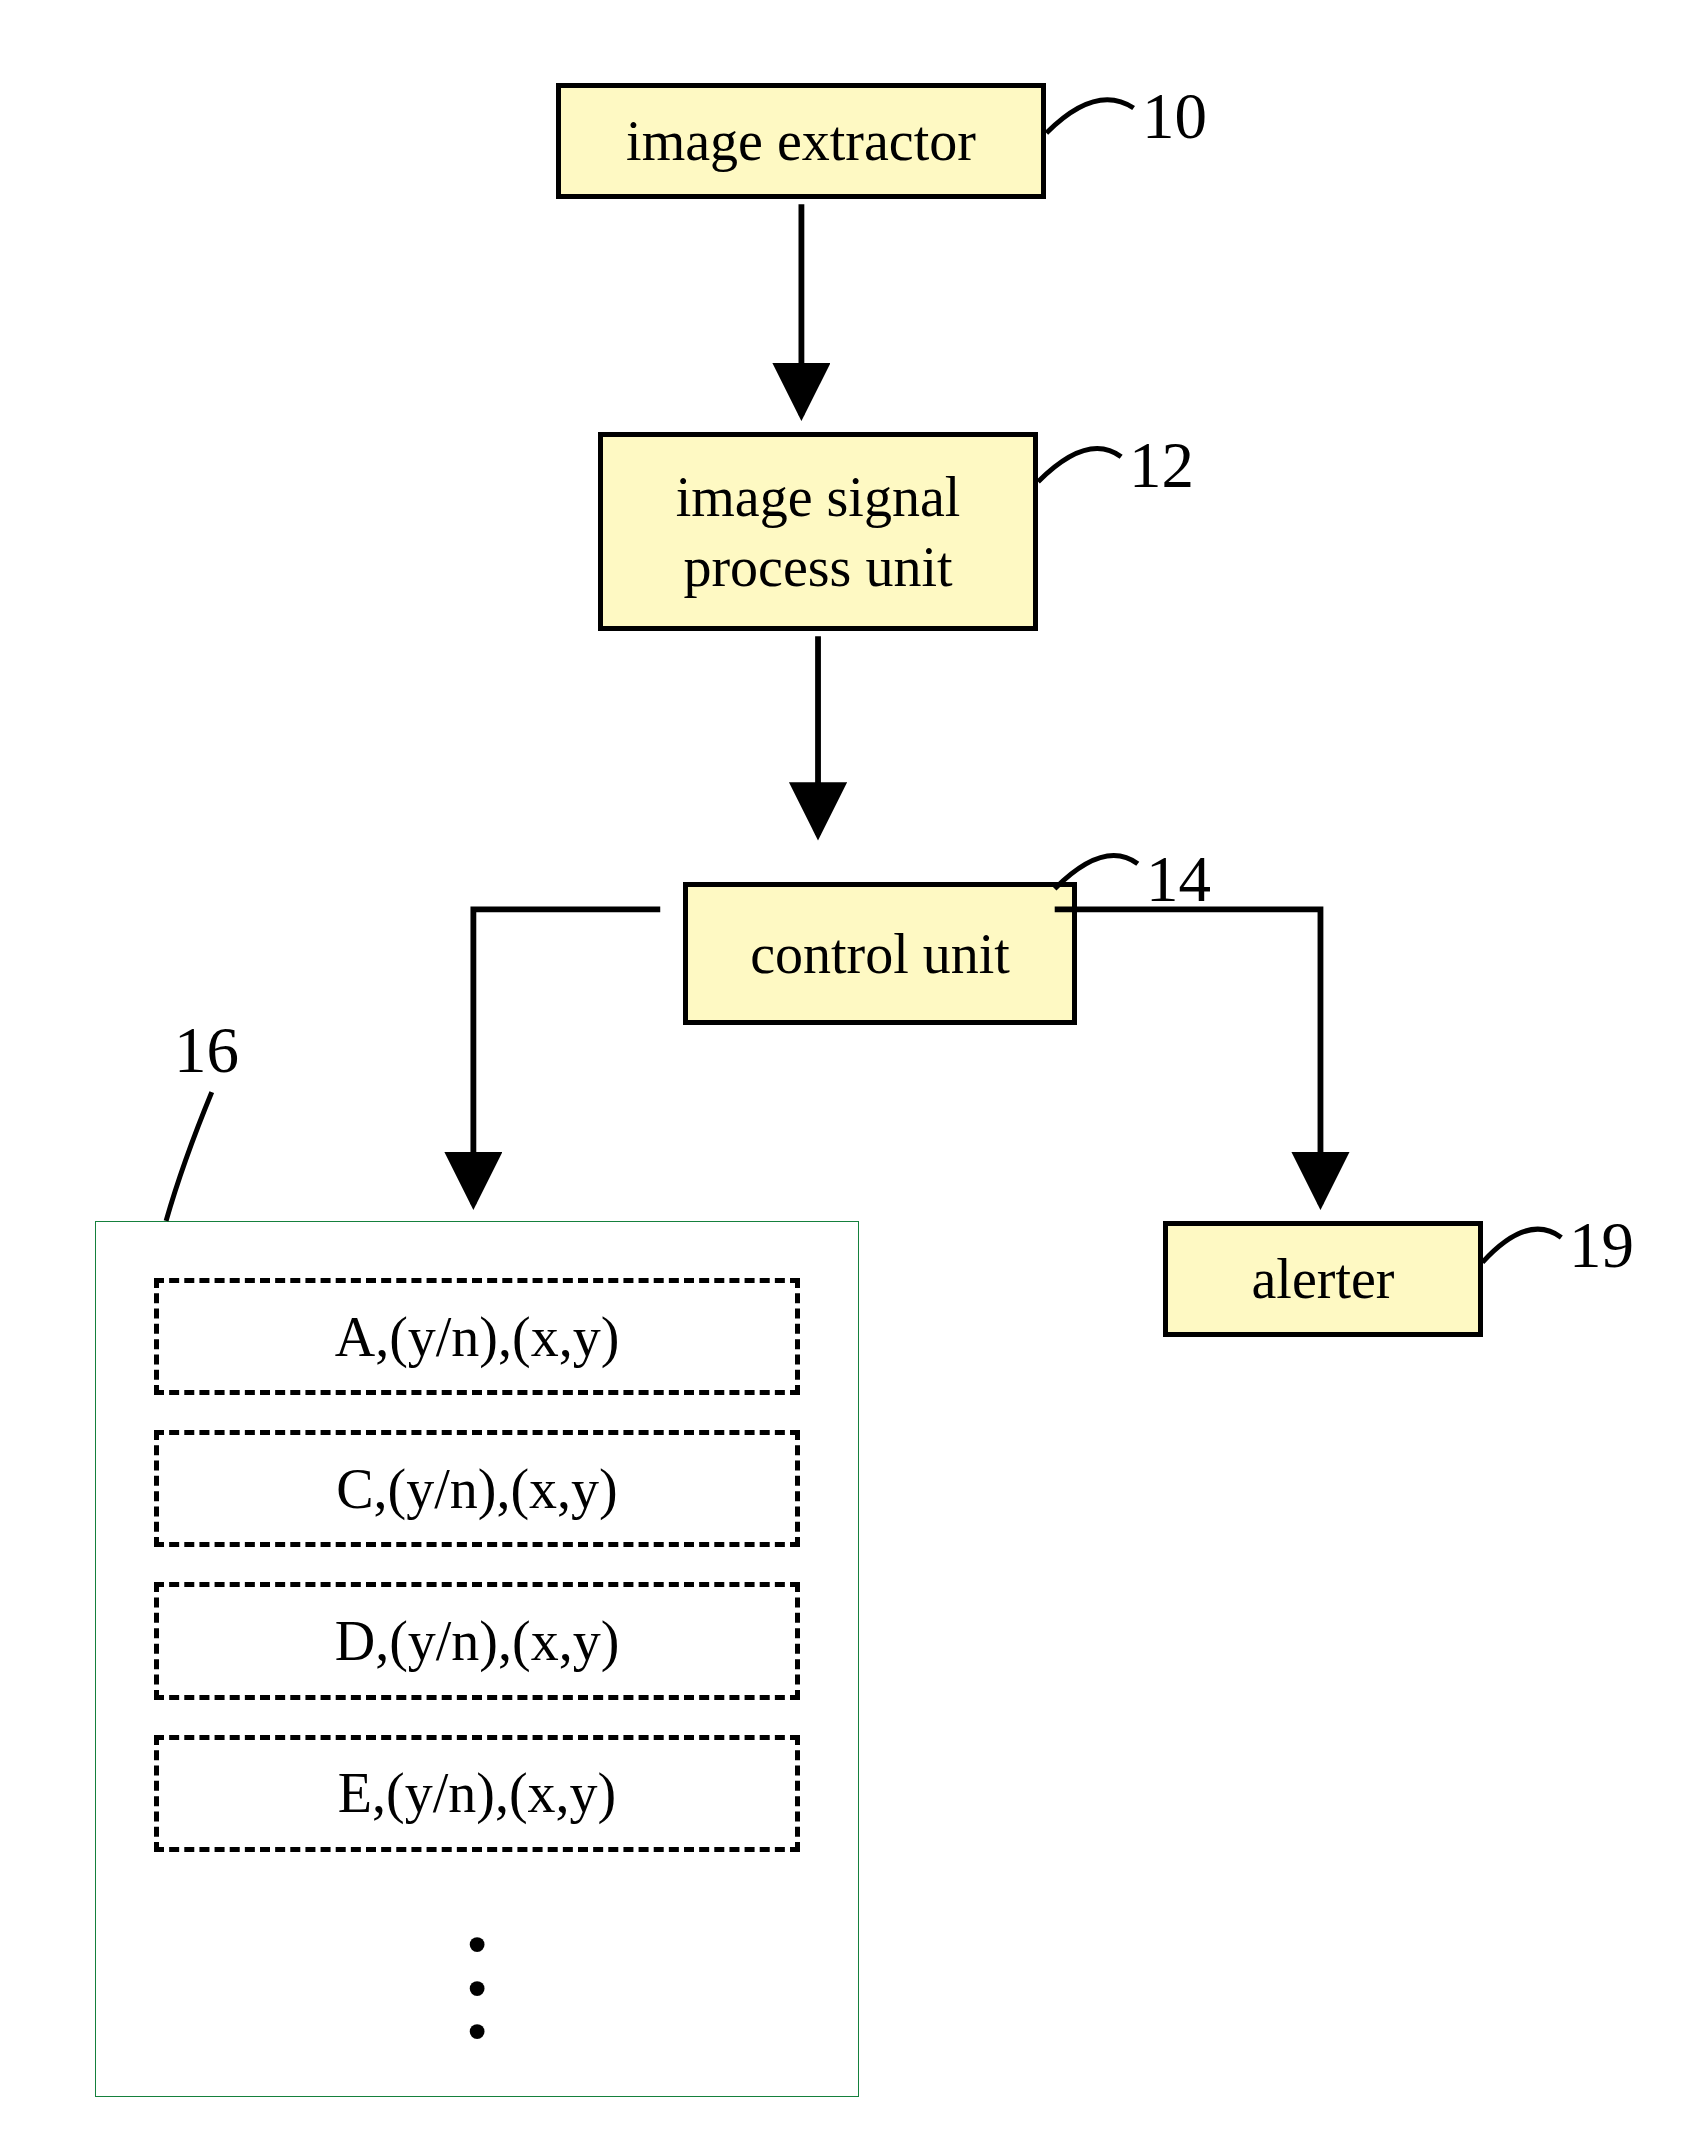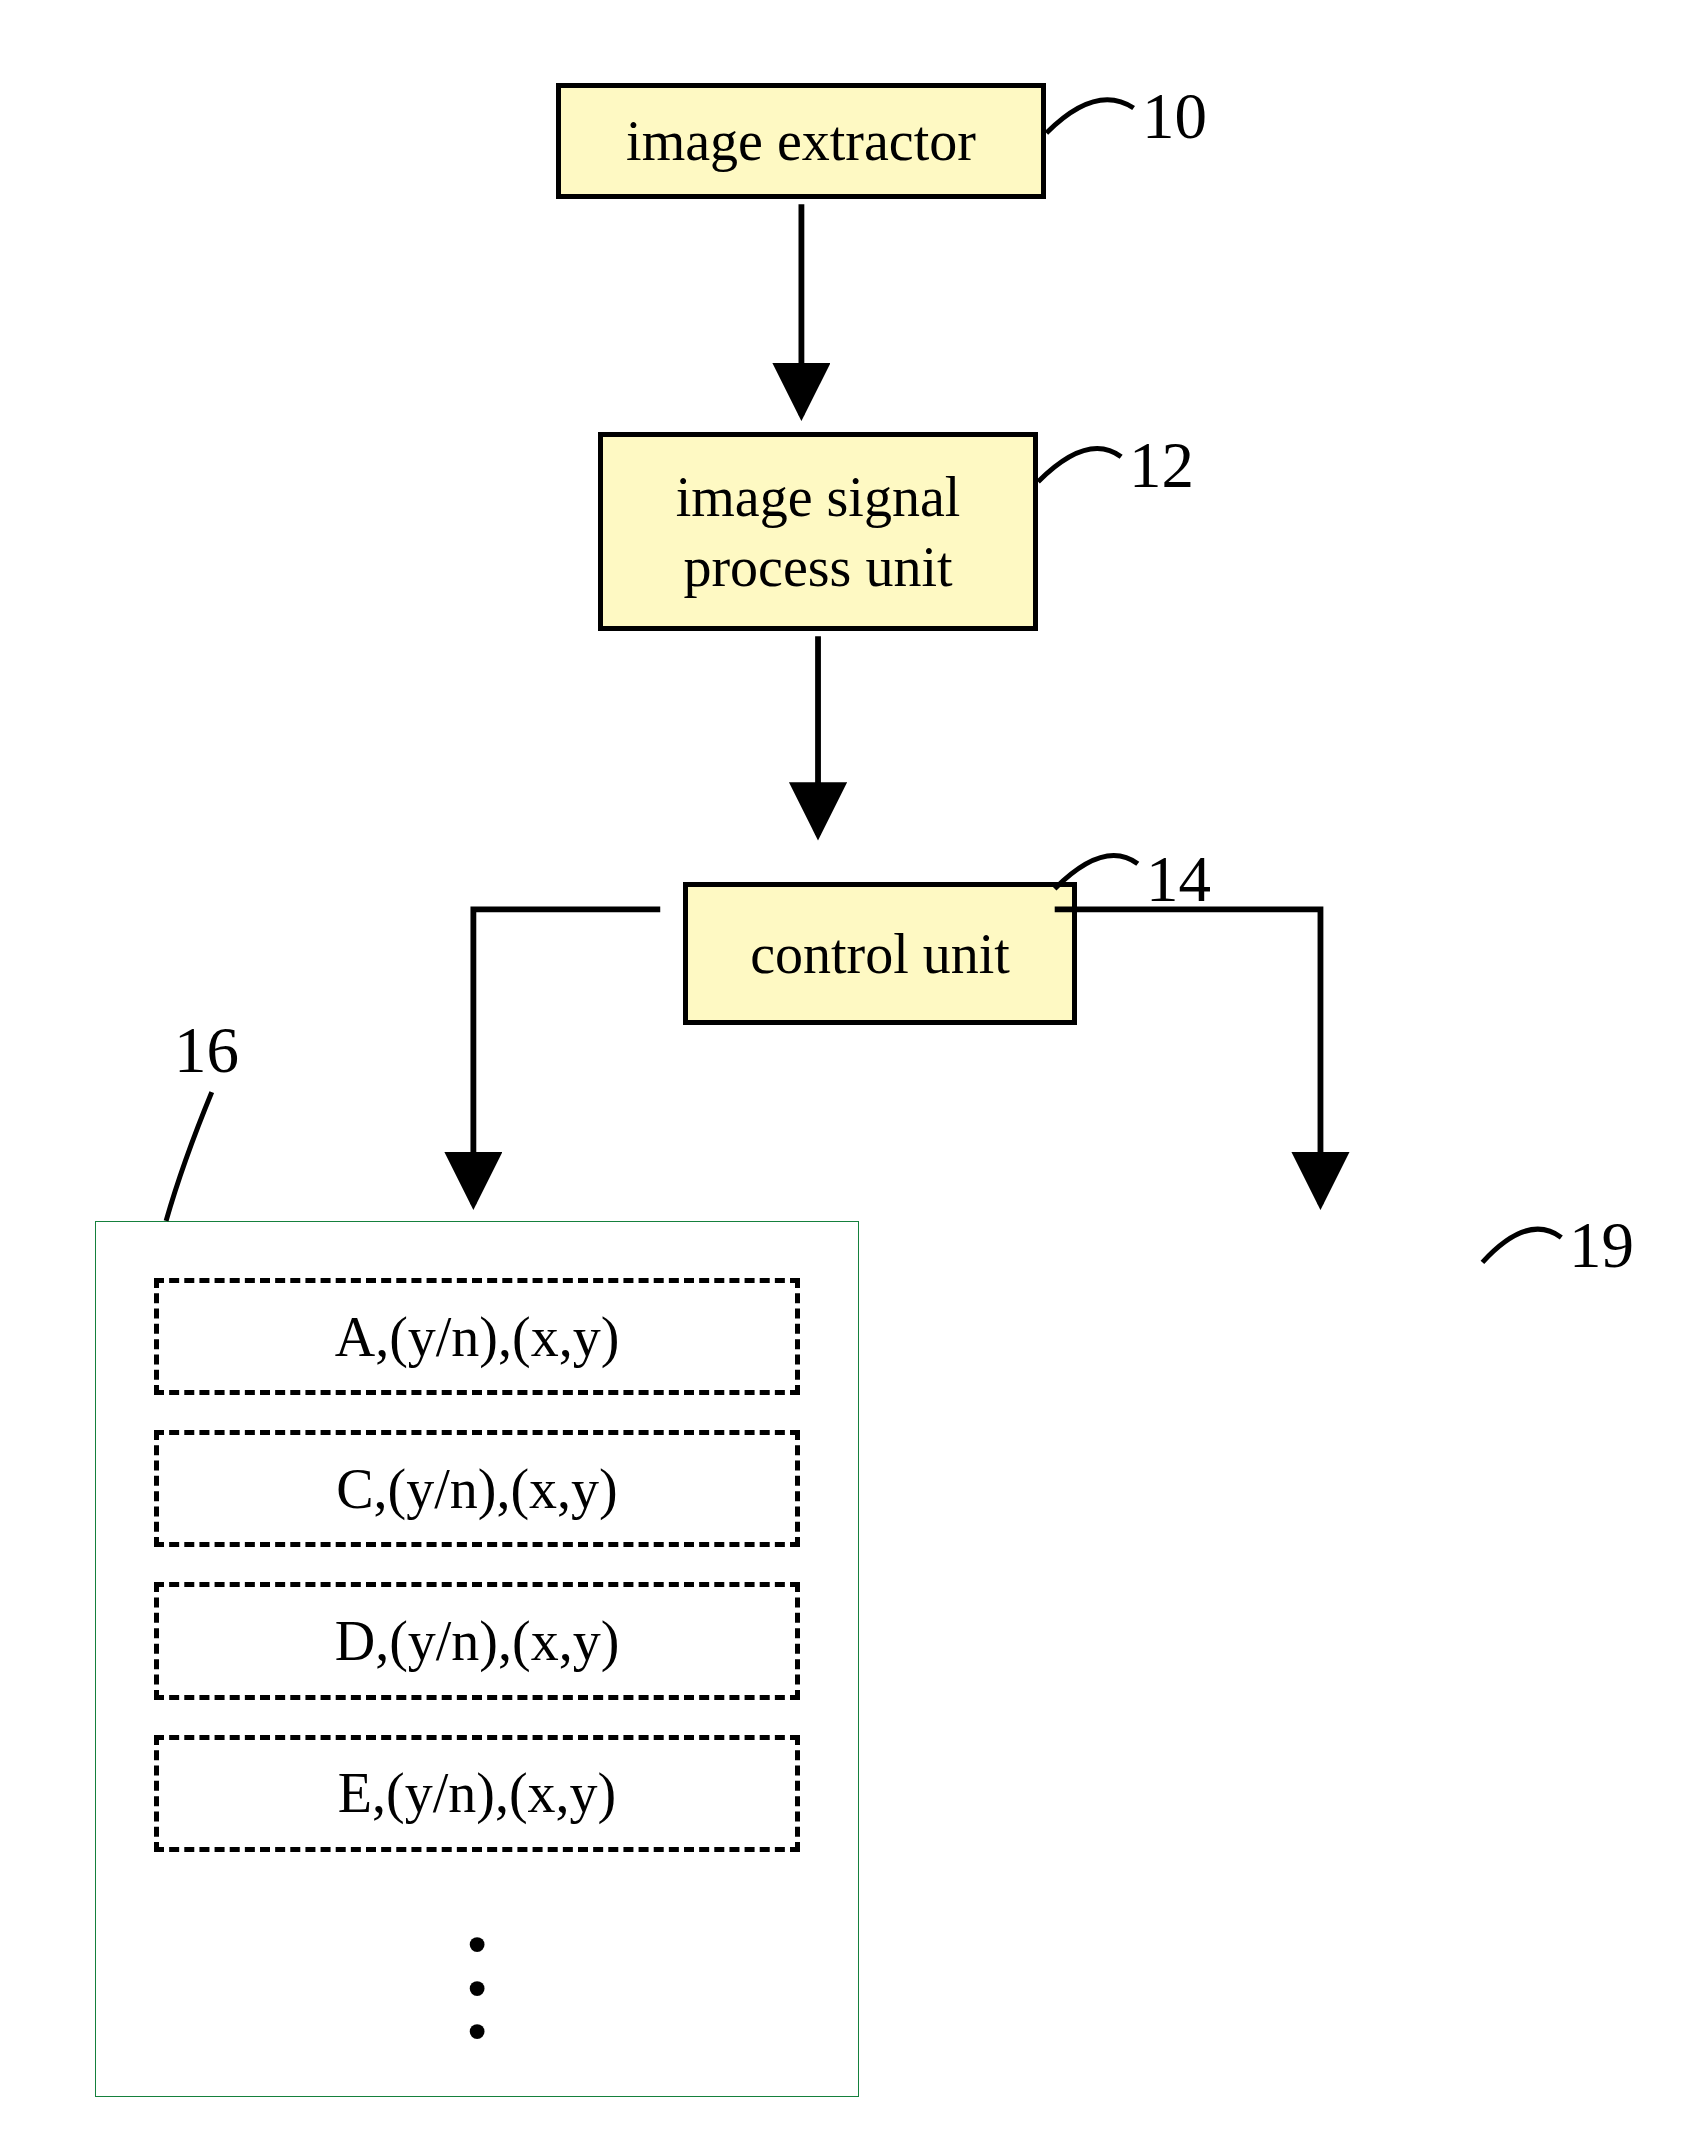--- a/index.html
+++ b/index.html
@@ -77,20 +77,23 @@
     <span style="white-space: pre-line;">image signal
 process unit</span>
   </div>
   <span class="ref-label" style="left:1129px; top:428px;">12</span>
 
   <div class="box" style="left:660px; top:882px; width:394px; height:143px;margin-left:23px;">
     <span>control unit</span>
   </div>
   <span class="ref-label" style="left:1146px; top:842px;">14</span>
 
+  <div class="box" style="left:1163px; top:1221px; width:320px; height:116px;">
+    <span>alerter</span>
+  </div>
   <span class="ref-label" style="left:1569px; top:1208px;">19</span>
 
   <span class="ref-label" style="left:174px; top:1013px;">16</span>
 
   <div class="data-box-container" style="left:95px; top:1221px; width:764px; height:876px;">
     <div class="data-item"><span>A,(y/n),(x,y)</span></div>
     <div class="data-item"><span>C,(y/n),(x,y)</span></div>
     <div class="data-item"><span>D,(y/n),(x,y)</span></div>
     <div class="data-item"><span>E,(y/n),(x,y)</span></div>
     <div class="dots">.<br>.<br>.</div>

